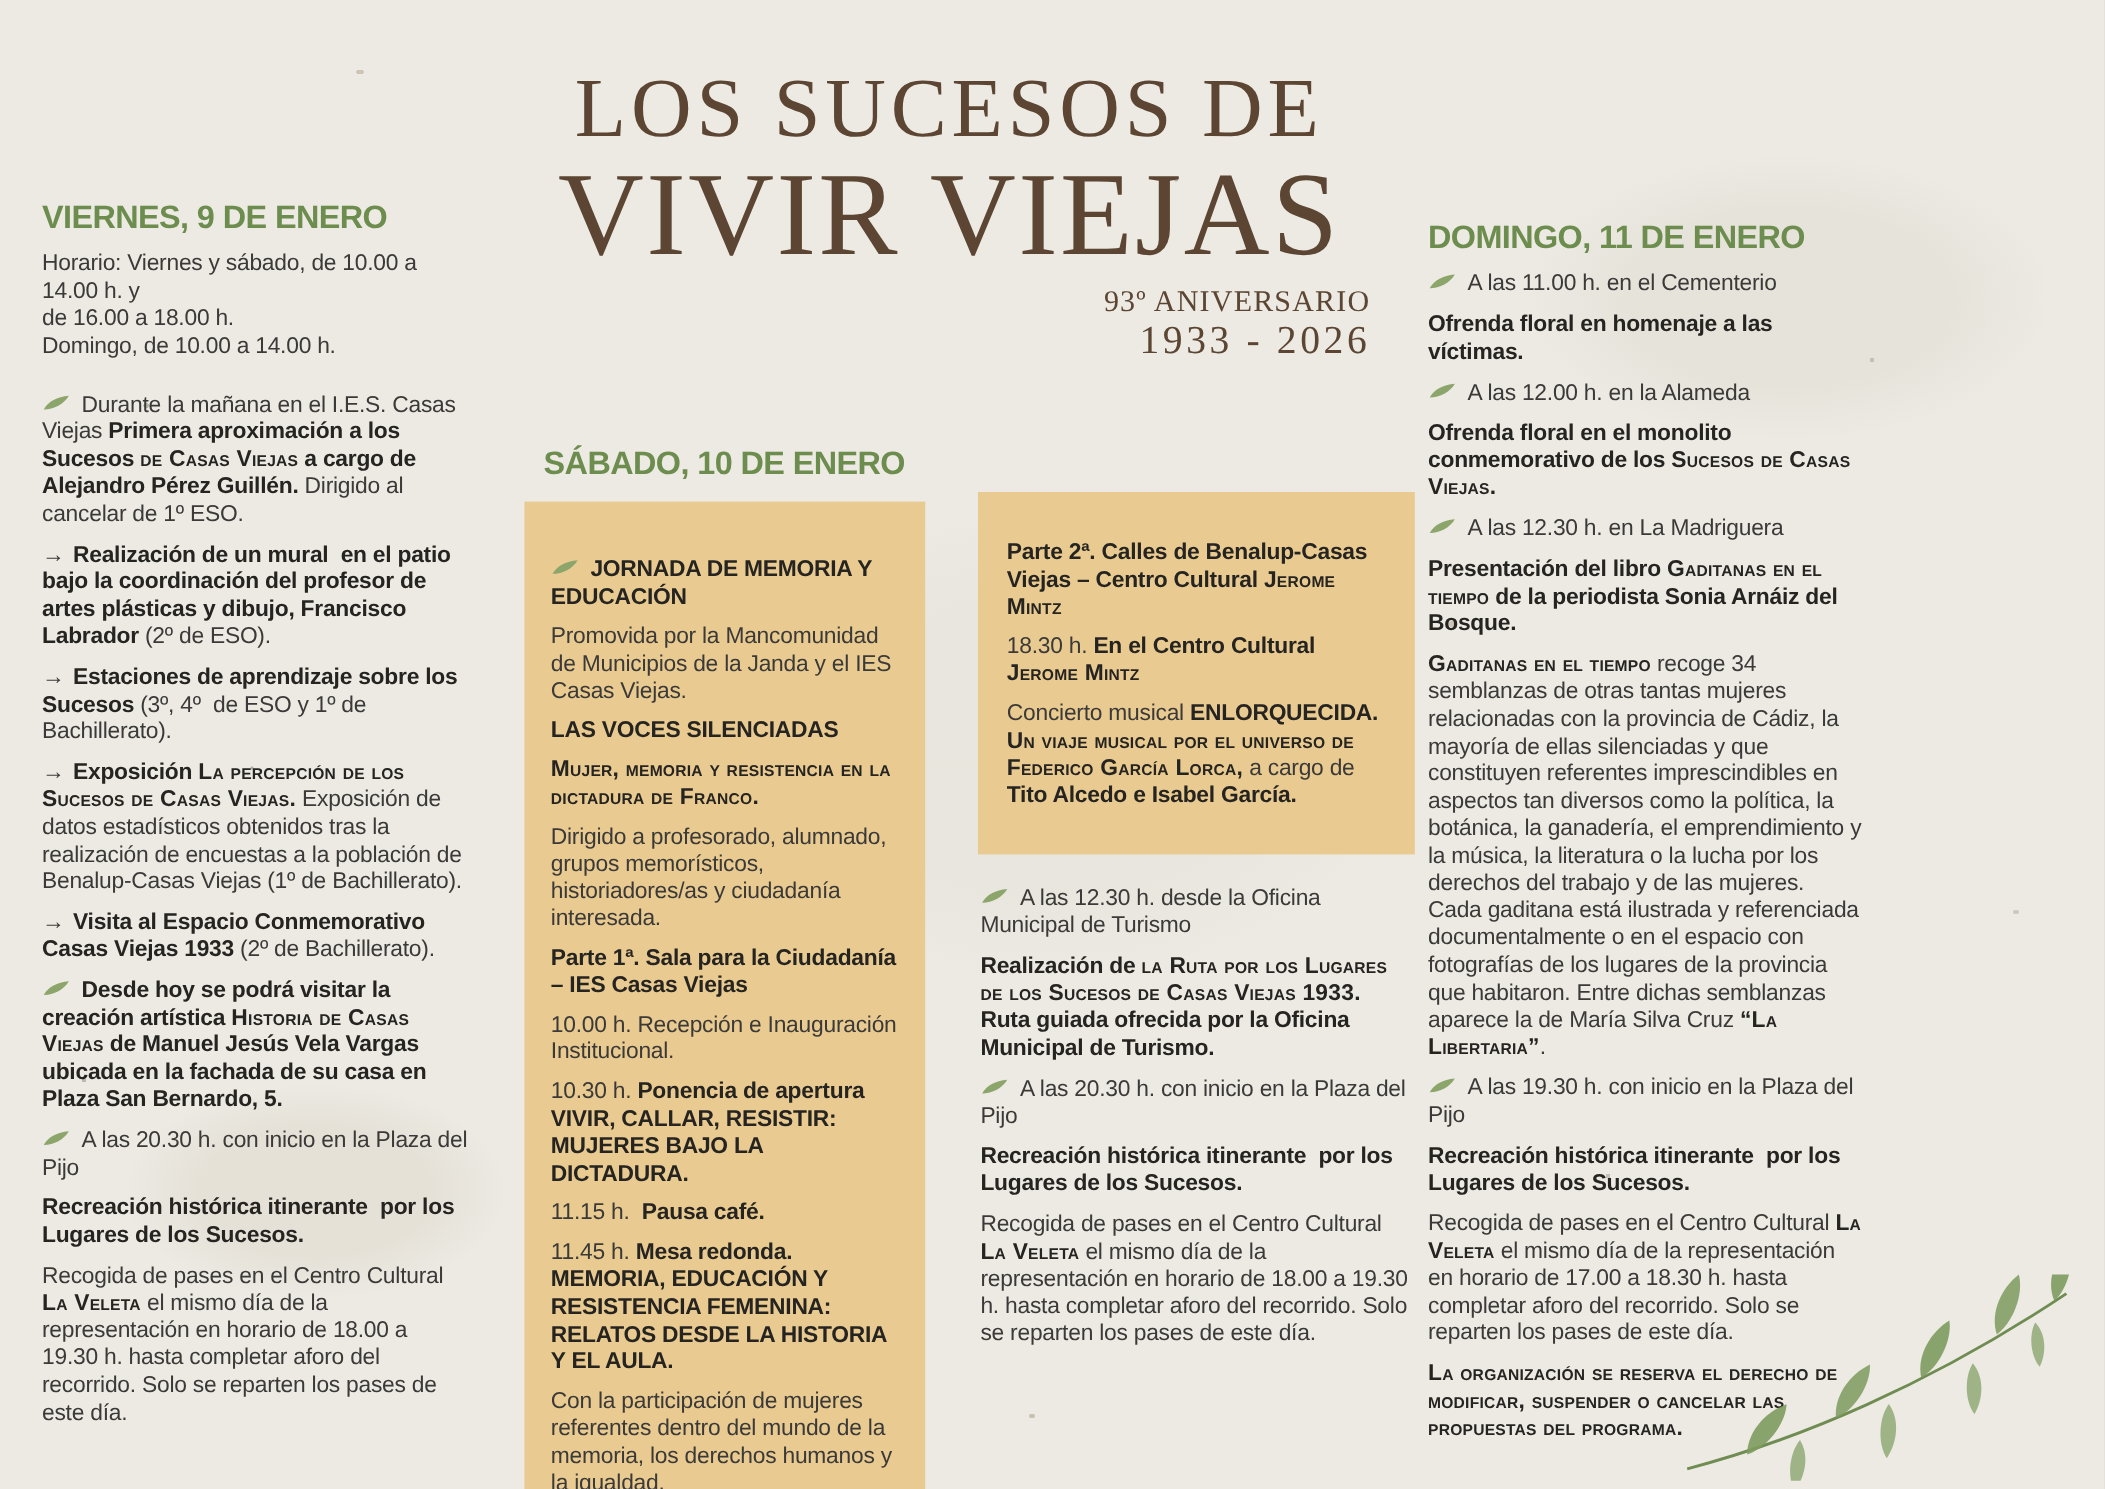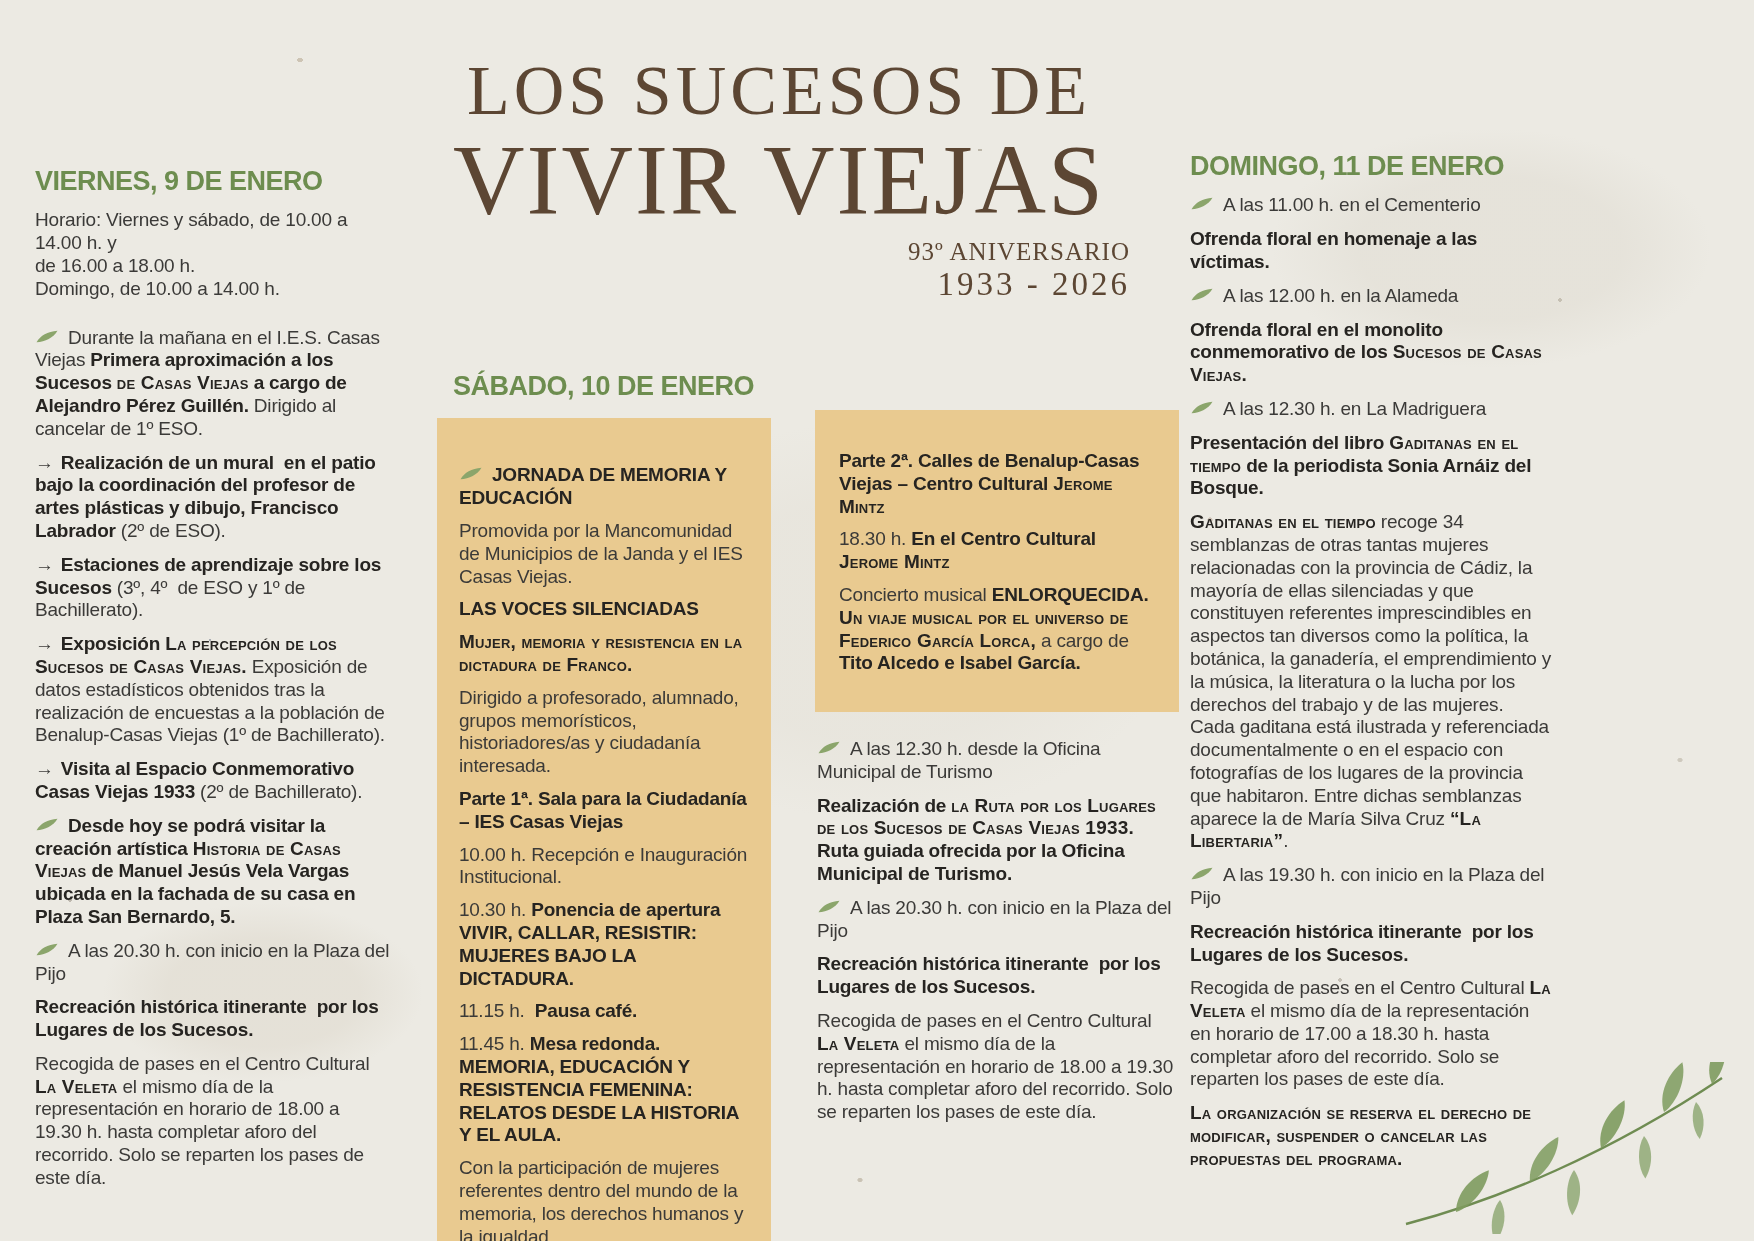--- a/index.html
+++ b/index.html
@@ -23,35 +23,35 @@
       radial-gradient(4px 3px at 1680px 760px, rgba(150,140,120,.35) 0 60%, transparent 70%),
       radial-gradient(2px 2px at 820px 420px, rgba(100,95,85,.5) 0 60%, transparent 70%),
       radial-gradient(2px 2px at 210px 640px, rgba(100,110,130,.5) 0 60%, transparent 70%),
       radial-gradient(160px 90px at 15% 80%, rgba(185,170,145,.14) 0 60%, transparent 100%),
       radial-gradient(220px 120px at 85% 20%, rgba(185,175,155,.12) 0 60%, transparent 100%),
       radial-gradient(300px 200px at 50% 50%, rgba(200,192,175,.10) 0 60%, transparent 100%),
       #eceae3;
   }
   
   .title-block{
-    position:absolute;left:408px;top:56px;width:742px;
+    position:absolute;left:420px;top:56px;width:742px;
     text-align:center;color:#5c4633;
     font-family:"Liberation Serif",serif;line-height:1;
   }
   .t1{font-size:70px;letter-spacing:4px;}
   .t2{font-size:99px;letter-spacing:2px;margin-top:4px;}
   .subtitle{ text-align:right;padding-right:20px;margin-top:10px;}
   .st1{font-size:25px;letter-spacing:1px;}
   .st2{font-size:33px;letter-spacing:3px;margin-top:4px;}
   
   .col{position:absolute;font-size:19px;line-height:1.2;letter-spacing:-0.2px;}
   .col-viernes{left:35px;top:165px;width:356px;}
   .col-sabado{left:437px;top:370px;width:334px;}
   .col-parte2{left:815px;top:410px;width:364px;}
-  .col-domingo{left:1190px;top:150px;width:362px;}
+  .col-domingo{left:1190px;top:182px;width:362px;}
   .day-heading{
     color:#6d8d4f;font-weight:700;font-size:27px;letter-spacing:-0.5px;
     margin:0 0 12px 0;
   }
   .col-sabado .day-heading{margin-left:16px;margin-bottom:16px;}
   .box{
     background:#e9ca90;
     box-sizing:border-box;
   }
   .box-sabado{padding:46px 22px 26px 22px;min-height:742px;}

